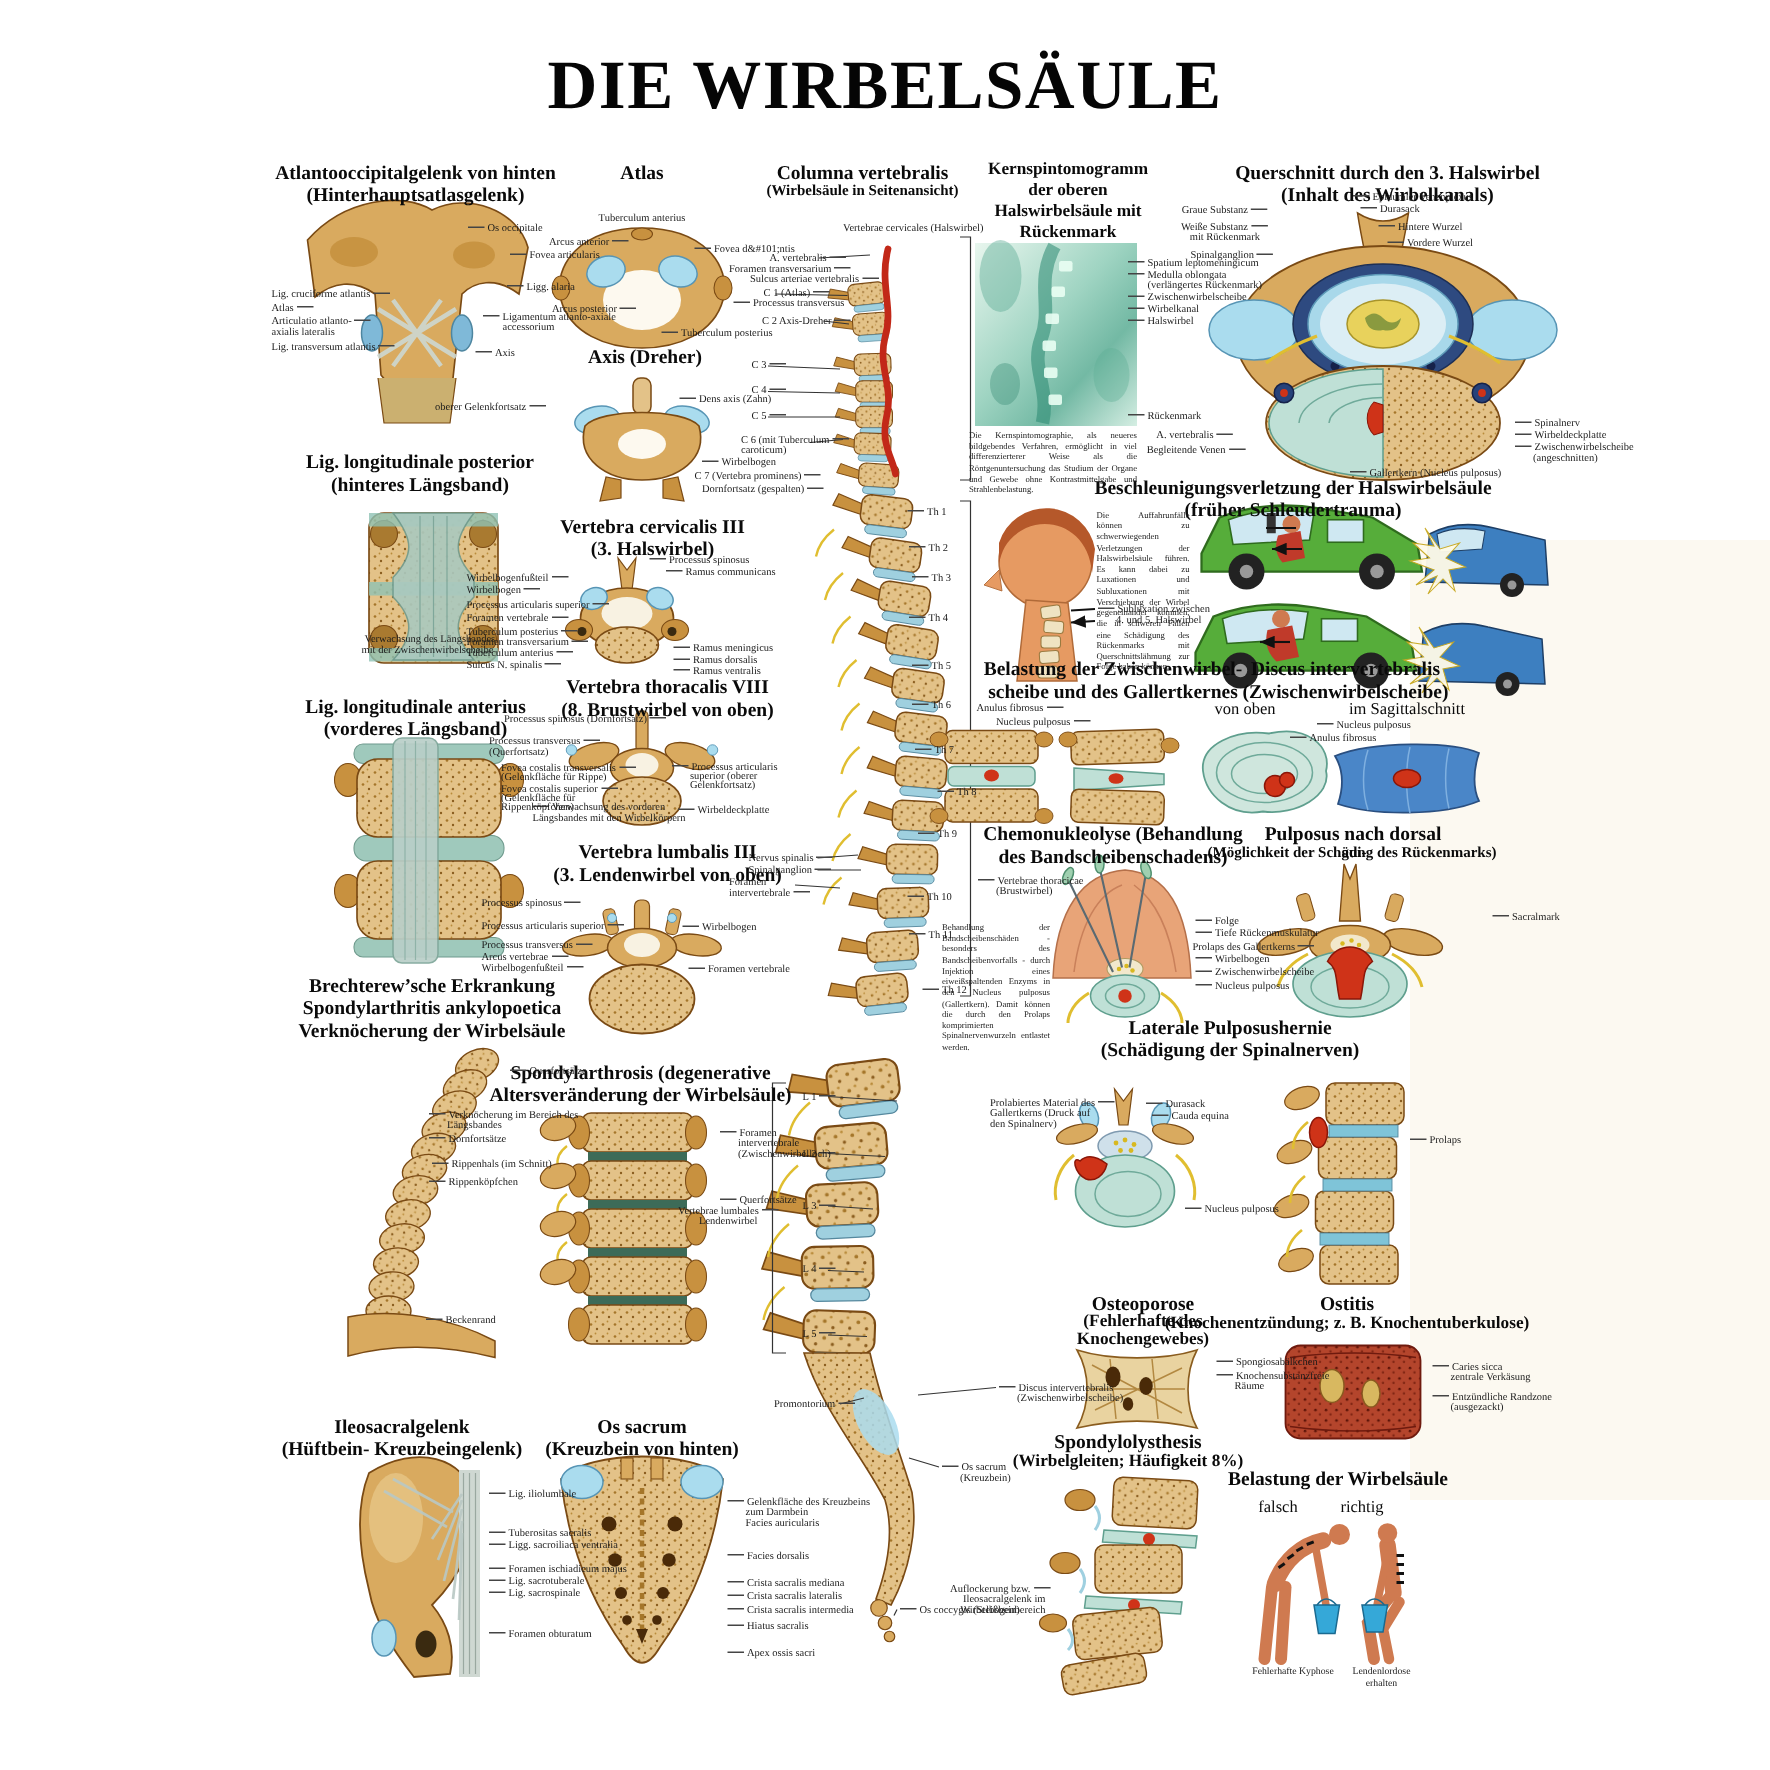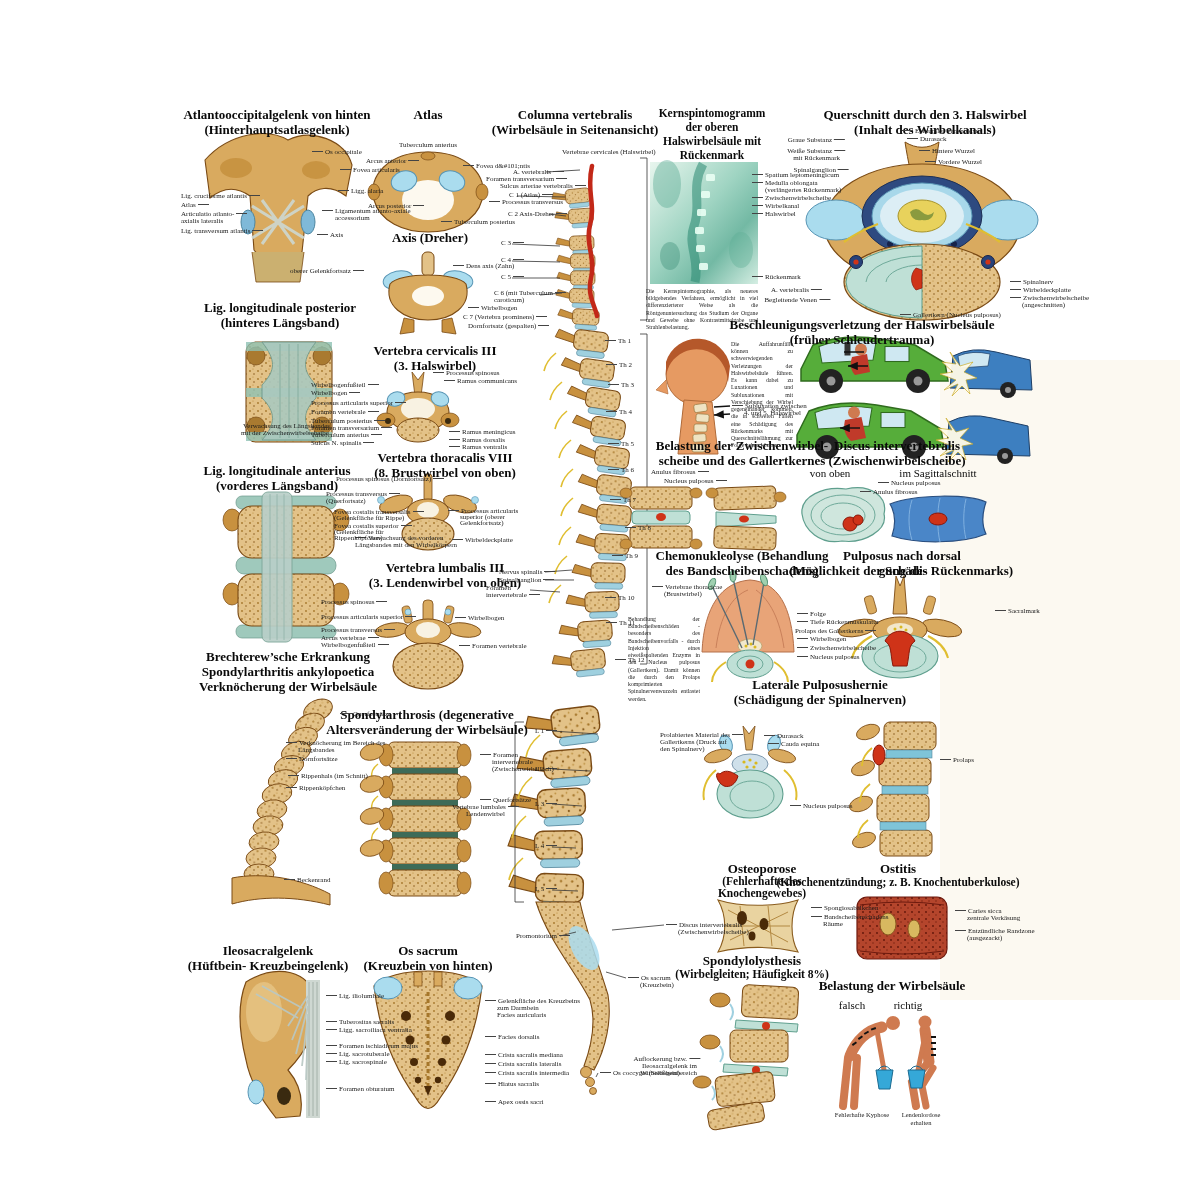--- a/index.html
+++ b/index.html
@@ -3,21 +3,21 @@
 <meta charset="utf-8">
 <style>
   html,body{margin:0;padding:0;background:#ffffff}
   #poster{position:relative;width:1180px;height:1180px;background:#fff;overflow:hidden;
           font-family:"Liberation Serif","DejaVu Serif",serif;color:#111}
   #title{position:absolute;left:590px;top:30px;transform:translateX(-50%);
          font-size:46px;font-weight:bold;letter-spacing:1px;white-space:nowrap;color:#050505}
   .h{position:absolute;transform:translateX(-50%);text-align:center;font-weight:bold;
      font-size:13px;white-space:nowrap;color:#0a0a0a}
   .h2{font-size:11.5px}
-  .h3{font-size:13px}
+  .h3{font-size:10px}
   .l{position:absolute;font-size:7px;white-space:nowrap;color:#1a1a1a;line-height:1}
   .c{transform:translateX(-50%)}
   .r{transform:translateX(-100%)}
   .b{font-weight:normal;font-size:11px}
   .cap{font-size:6.5px}
   .dl::before{content:"";display:inline-block;width:11px;height:1px;background:#444;
               vertical-align:2px;margin-right:2px}
   .dr::after{content:"";display:inline-block;width:11px;height:1px;background:#444;
              vertical-align:2px;margin-left:2px}
   .p{position:absolute;font-size:5.8px;line-height:1.25;text-align:justify;color:#222}
@@ -538,20 +538,21 @@
           <rect x="931" y="1036" width="5" height="2"></rect>
           <rect x="931" y="1042" width="5" height="2"></rect>
           <rect x="931" y="1048" width="5" height="2"></rect>
           <rect x="931" y="1054" width="5" height="2"></rect>
         </g>
   <path d="M908,1070 L925,1070 L922,1088 L911,1088 Z" fill="#35a8d8" stroke="#1a6a90"></path>
   <path d="M910,1070 Q916,1062 923,1070" stroke="#1a6a90" fill="none"></path>
 </g>
 </svg>
 
+<div id="title">DIE WIRBELSÄULE</div>
 
 <div class="h" style="left:277px;top:107px">Atlantooccipitalgelenk von hinten</div>
 <div class="h" style="left:277px;top:122px">(Hinterhauptsatlasgelenk)</div>
 <div class="h" style="left:428px;top:107px">Atlas</div>
 <div class="h" style="left:575px;top:107px">Columna vertebralis</div>
 <div class="h h3" style="left:575px;top:122px">(Wirbelsäule in Seitenansicht)</div>
 <div class="h h2" style="left:712px;top:107px">Kernspintomogramm</div>
 <div class="h h2" style="left:712px;top:121px">der oberen</div>
 <div class="h h2" style="left:712px;top:135px">Halswirbelsäule mit</div>
 <div class="h h2" style="left:712px;top:149px">Rückenmark</div>
@@ -773,21 +774,21 @@
 
 <span class="l dr" style="left:660px;top:732px">Prolabiertes Material des</span>
 <span class="l" style="left:660px;top:739px">Gallertkerns (Druck auf</span>
 <span class="l" style="left:660px;top:746px">den Spinalnerv)</span>
 <span class="l dl" style="left:764px;top:733px">Durasack</span>
 <span class="l dl" style="left:768px;top:741px">Cauda equina</span>
 <span class="l dl" style="left:790px;top:803px">Nucleus pulposus</span>
 <span class="l dl" style="left:940px;top:757px">Prolaps</span>
 
 <span class="l dl" style="left:811px;top:905px">Spongiosabälkchen</span>
-<span class="l dl" style="left:811px;top:914px">Bandscheibenschadens</span>
+<span class="l dl" style="left:811px;top:914px">Knochensubstanzfreie</span>
 <span class="l" style="left:823px;top:921px">Räume</span>
 
 <span class="l dl" style="left:955px;top:908px">Caries sicca</span>
 <span class="l" style="left:967px;top:915px">zentrale Verkäsung</span>
 <span class="l dl" style="left:955px;top:928px">Entzündliche Randzone</span>
 <span class="l" style="left:967px;top:935px">(ausgezackt)</span>
 
 <span class="l dl" style="left:326px;top:993px">Lig. iliolumbale</span>
 <span class="l dl" style="left:326px;top:1019px">Tuberositas sacralis</span>
 <span class="l dl" style="left:326px;top:1027px">Ligg. sacroiliaca ventralia</span>

